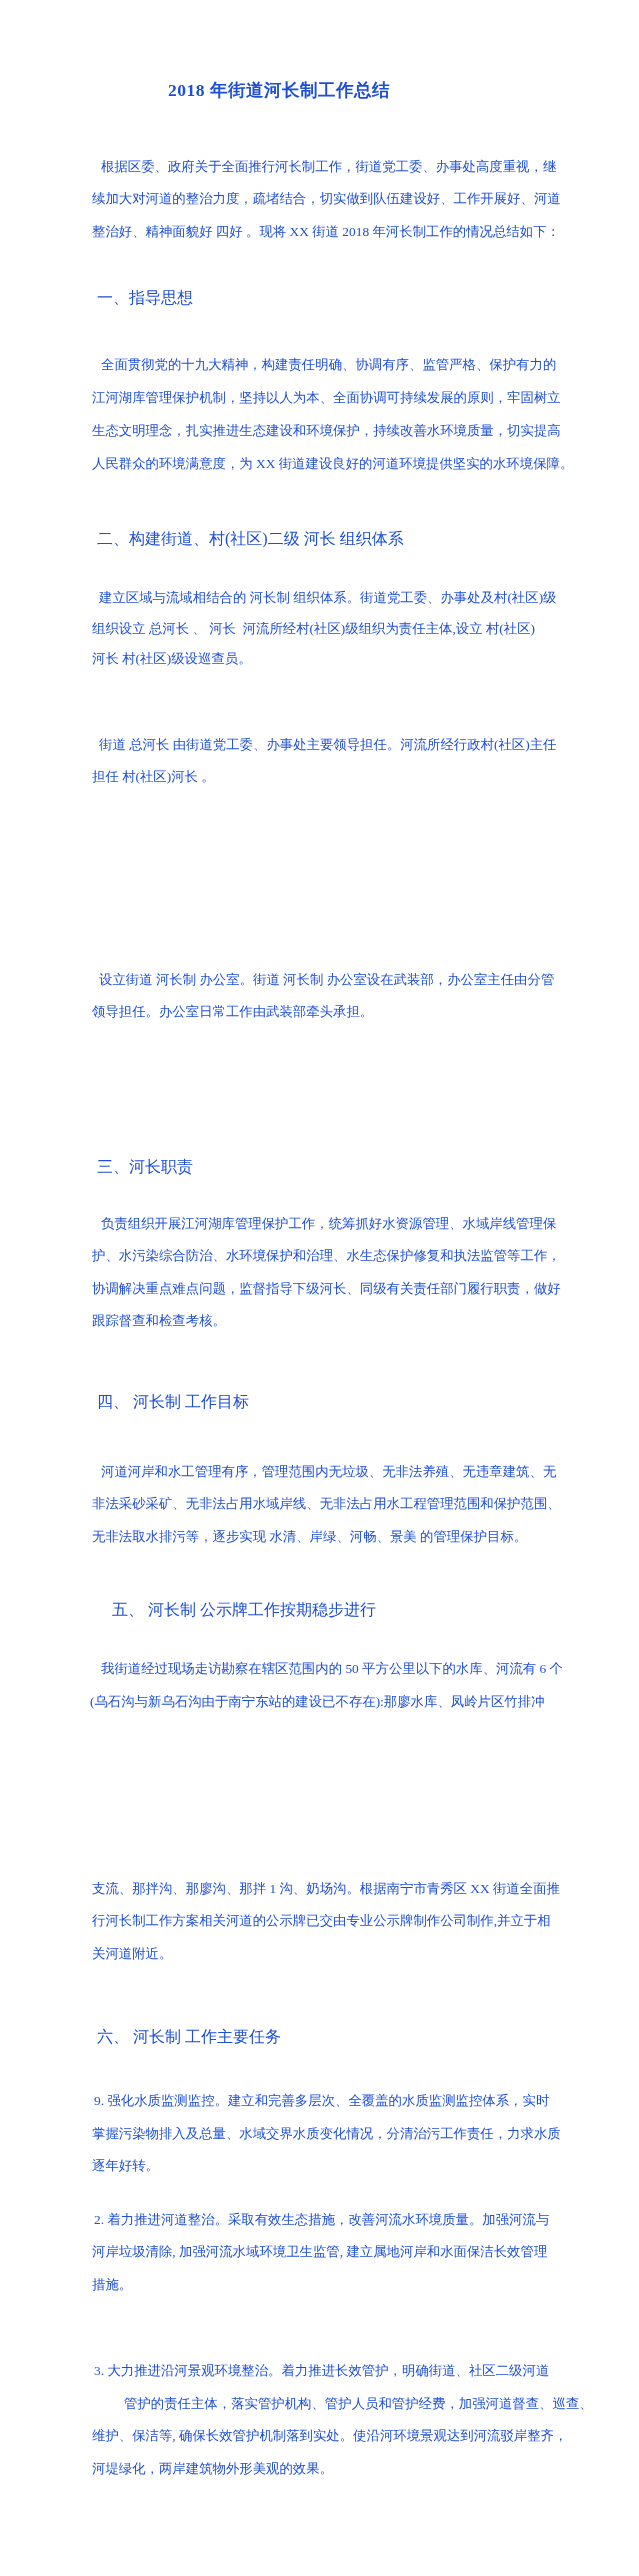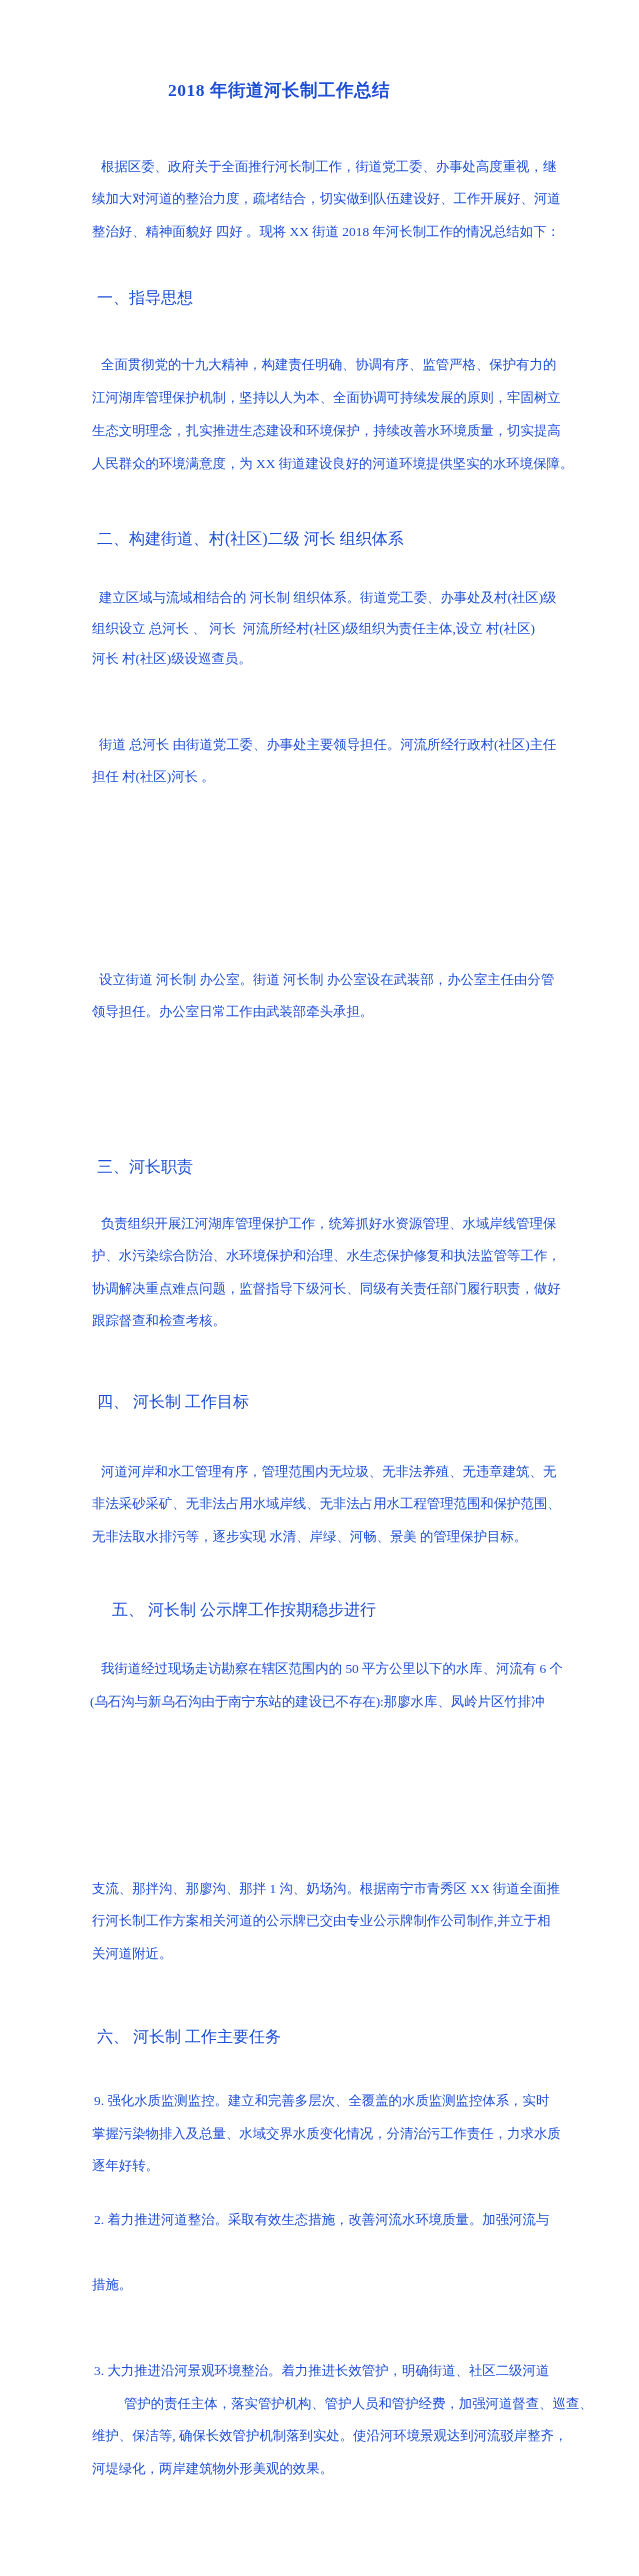--- a/index.html
+++ b/index.html
@@ -78,19 +78,20 @@
     <div class="line role-body" style="left: 101px; top: 1661px; font-family: Liberation Serif, serif;">我街道经过现场走访勘察在辖区范围内的 50 平方公里以下的水库、河流有 6 个</div>
     <div class="line role-body" style="left: 90px; top: 1694px;">(乌石沟与新乌石沟由于南宁东站的建设已不存在):那廖水库、凤岭片区竹排冲</div>
     <div class="line role-body" style="left: 92px; top: 1881px;">支流、那拌沟、那廖沟、那拌 1 沟、奶场沟。根据南宁市青秀区 XX 街道全面推</div>
     <div class="line role-body" style="left: 92px; top: 1913px;">行河长制工作方案相关河道的公示牌已交由专业公示牌制作公司制作,并立于相</div>
     <div class="line role-body" style="left: 92px; top: 1946px;">关河道附近。</div>
     <div class="line role-heading" style="left: 97px; top: 2028px;">六、 河长制 工作主要任务</div>
     <div class="line role-body" style="left: 94px; top: 2093px;">9. 强化水质监测监控。建立和完善多层次、全覆盖的水质监测监控体系，实时</div>
     <div class="line role-body" style="left: 92px; top: 2126px;">掌握污染物排入及总量、水域交界水质变化情况，分清治污工作责任，力求水质</div>
     <div class="line role-body" style="left: 92px; top: 2158px;">逐年好转。</div>
     <div class="line role-body" style="left: 94px; top: 2212px;">2. 着力推进河道整治。采取有效生态措施，改善河流水环境质量。加强河流与</div>
+    <div class="line role-body" style="left: 92px; top: 2244px;">河岸垃圾清除, 加强河流水域环境卫生监管, 建立属地河岸和水面保洁长效管理</div>
     <div class="line role-body" style="left: 92px; top: 2277px;">措施。</div>
     <div class="line role-body" style="left: 94px; top: 2363px;">3. 大力推进沿河景观环境整治。着力推进长效管护，明确街道、社区二级河道</div>
     <div class="line role-body" style="left: 84px; top: 2396px; margin-left: 40px;">管护的责任主体，落实管护机构、管护人员和管护经费，加强河道督查、巡查、</div>
     <div class="line role-body" style="left: 92px; top: 2428px;">维护、保洁等, 确保长效管护机制落到实处。使沿河环境景观达到河流驳岸整齐，</div>
     <div class="line role-body" style="left: 92px; top: 2461px;">河堤绿化，两岸建筑物外形美观的效果。</div>
   </div>
 
 
 </body></html>

